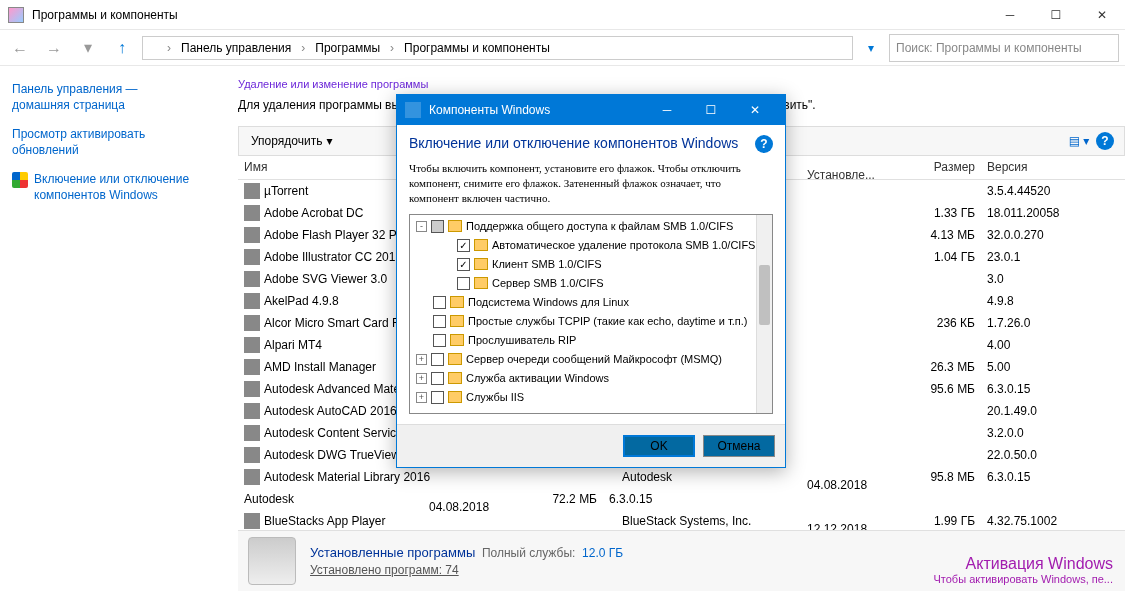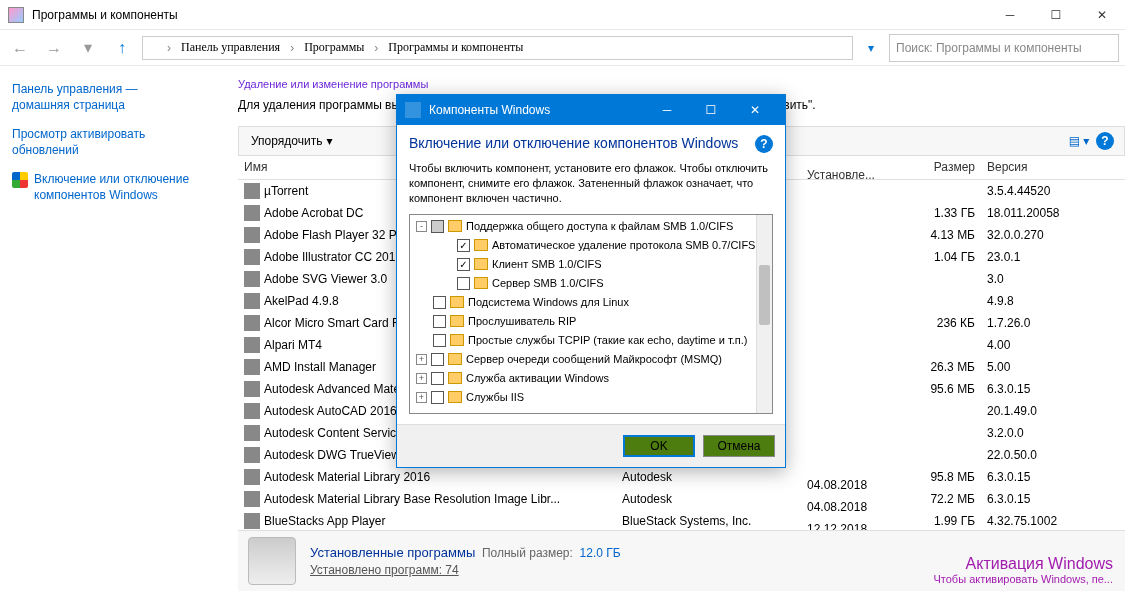--- a/index.html
+++ b/index.html
@@ -9,21 +9,21 @@
 .titlebar { height: 30px; display: flex; align-items: center; border-bottom: 1px solid #e8e8e8; }
 .titlebar .app-icon { width: 16px; height: 16px; margin: 0 8px; background: linear-gradient(135deg,#f9c 0%,#9cf 100%); border: 1px solid #888; }
 .titlebar .title { flex: 1; }
 .titlebar .wbtn { width: 46px; height: 30px; display: flex; align-items: center; justify-content: center; color: #333; }
 
 
 .navbar { height: 36px; display: flex; align-items: center; padding: 0 6px; gap: 6px; border-bottom: 1px solid #e8e8e8; }
 .navbar .nav-arrow { width: 28px; height: 28px; display: flex; align-items: center; justify-content: center; color: #999; font-size: 16px; }
 .navbar .nav-arrow.enabled { color: #0078d7; }
 .navbar .path { flex: 1; height: 24px; border: 1px solid #ccc; display: flex; align-items: center; padding: 0 4px; gap: 2px; }
-.navbar .path .crumb { padding: 2px 6px; font-family: Liberation Serif, serif; }
+.navbar .path .crumb { padding: 2px 6px; }
 .navbar .path .sep { color: #888; padding: 0 2px; }
 .navbar .search { width: 230px; height: 28px; border: 1px solid #ccc; padding: 0 6px; color: #888; display: flex; align-items: center; }
 .pc-ref { width: 24px; height: 24px; display: flex; align-items: center; justify-content: center; color: #0078d7; }
 
 
 .body { display: flex; height: calc(100% - 66px); }
 .sidebar { width: 210px; padding: 16px 12px; display:flex; flex-direction:column; gap:14px;}
 .sidebar a { color: #0066cc; text-decoration: none; display:block; line-height:1.3;}
 .sidebar .shield { display:flex; gap:6px; align-items:flex-start;}
 .shield-icon { width:16px; height:16px; background: conic-gradient(#fc0 0 25%, #e33 0 50%, #3a3 0 75%, #06c 0); border-radius:2px; flex-shrink:0;}
@@ -64,34 +64,34 @@
 .watermark .w2{font-size:11px;}
 
 
 .dialog { position:absolute; left:396px; top:94px; width:390px; background:#fff; border:1px solid #0078d7; box-shadow:0 4px 18px rgba(0,0,0,0.3);}
 .dlg-title{ height:30px; background:#0078d7; color:#fff; display:flex; align-items:center; padding:0 8px; font-size:12px;}
 .dlg-title .dico{ width:16px;height:16px; background:#fff3; margin-right:8px;}
 .dlg-title .sp{flex:1;}
 .dlg-title .db{ width:44px; height:30px; display:flex;align-items:center;justify-content:center; color:#fff;}
 .dlg-body{ padding:10px 12px; }
 .dlg-body h2{ color:#003399; font-weight:400; font-size:14px; margin-bottom:8px; display:flex; justify-content:space-between; align-items:flex-start;}
-.dlg-body .hint{ font-size:11px; line-height:1.35; margin-bottom:8px;}
+.dlg-body .hint{ font-size:11px; line-height:1.35; margin-bottom:8px;font-family:Liberation Serif, serif;}
 .tree{ border:1px solid #888; height:200px; overflow:hidden; padding:2px; position:relative;}
 .tree .scroll{ position:absolute; right:0; top:0; bottom:0; width:16px; background:#f0f0f0; border-left:1px solid #ddd;}
 .tree .scroll .thumb{ position:absolute; left:2px; right:2px; top:50px; height:60px; background:#c0c0c0; border-radius:2px;}
 .titem{ display:flex; align-items:center; height:19px; font-size:11px; gap:4px; white-space:nowrap;}
 .titem .exp{ width:11px; height:11px; border:1px solid #888; font-size:9px; line-height:9px; text-align:center; color:#555; flex-shrink:0;}
 .titem .noexp{ width:13px; flex-shrink:0;}
 .titem .cb{ width:13px; height:13px; border:1px solid #555; display:flex; align-items:center;justify-content:center; font-size:10px; flex-shrink:0;}
 .titem .cb.checked::after{content:"✓";}
 .titem .cb.partial{ background:#ccc;}
 .titem .fld{ width:14px;height:12px; background:#fc6; border:1px solid #c90; flex-shrink:0;}
 .d1{padding-left:4px;} .d2{padding-left:28px;}
 .dlg-btns{ background:#f0f0f0; padding:10px; display:flex; justify-content:flex-end; gap:8px; border-top:1px solid #ddd;}
-.dlg-btns button{ min-width:72px; height:22px; border:1px solid #888; background:#4d7c0f; font-size:12px;}
+.dlg-btns button{ min-width:72px; height:22px; border:1px solid #888; background:#0369a1; font-size:12px;}
 .dlg-btns button.primary{ border:2px solid #0078d7;}
 </style>
 </head>
 <body>
 
 <div class="titlebar">
   <div class="app-icon"></div>
   <div class="title">Программы и компоненты</div>
   <div class="wbtn">─</div>
   <div class="wbtn">☐</div>
@@ -286,24 +286,20 @@
           <div class="col-name">
             <span class="app-ico ico-grey"></span>
             <span>Autodesk Material Library 2016</span>
           </div>
           <div class="col-pub">Autodesk</div>
           <div class="col-date">04.08.2018</div>
           <div class="col-size">95.8 МБ</div>
           <div class="col-ver">6.3.0.15</div>
         </div>
         <div class="row">
-          <div class="col-name">
-            <span class="app-ico ico-grey"></span>
-            <span>Autodesk Material Library Base Resolution Image Libr...</span>
-          </div>
           <div class="col-pub">Autodesk</div>
           <div class="col-date">04.08.2018</div>
           <div class="col-size">72.2 МБ</div>
           <div class="col-ver">6.3.0.15</div>
         </div>
         <div class="row">
           <div class="col-name">
             <span class="app-ico ico-blue"></span>
             <span>BlueStacks App Player</span>
           </div>
@@ -311,21 +307,21 @@
           <div class="col-date">12.12.2018</div>
           <div class="col-size">1.99 ГБ</div>
           <div class="col-ver">4.32.75.1002</div>
         </div>
       </div>
 
     <div class="footer">
       <div class="big-ico"></div>
       <div class="ftxt">
         <div><span class="t1">Установленные программы</span>
-             &nbsp;<span class="k">Полный размер:</span>
+             &nbsp;<span class="k">Полный службы:</span>
              &nbsp;<span class="v">12.0 ГБ</span></div>
         <div class="t2">Установлено программ: 74</div>
       </div>
     </div>
   </div>
 </div>
 
 <div class="watermark">
   <div>Активация Windows</div>
   <div class="w2">Чтобы активировать Windows, пе...</div>
@@ -353,21 +349,21 @@
     <div class="titem d1">
           <span class="exp">-</span>
           <span class="cb partial"></span>
           <span class="fld"></span>
           <span>Поддержка общего доступа к файлам SMB 1.0/CIFS</span>
         </div>
         <div class="titem d2">
           <span class="noexp"></span>
           <span class="cb checked"></span>
           <span class="fld"></span>
-          <span>Автоматическое удаление протокола SMB 0.7/CIFS</span>
+          <span>Автоматическое удаление протокола SMB 1.0/CIFS</span>
         </div>
         <div class="titem d2">
           <span class="noexp"></span>
           <span class="cb checked"></span>
           <span class="fld"></span>
           <span>Клиент SMB 1.0/CIFS</span>
         </div>
         <div class="titem d2">
           <span class="noexp"></span>
           <span class="cb "></span>
@@ -377,27 +373,27 @@
         <div class="titem d1">
           <span class="noexp"></span>
           <span class="cb "></span>
           <span class="fld"></span>
           <span>Подсистема Windows для Linux</span>
         </div>
         <div class="titem d1">
           <span class="noexp"></span>
           <span class="cb "></span>
           <span class="fld"></span>
+          <span>Простые службы TCPIP (такие как echo, daytime и т.п.)</span>
+        </div>
+        <div class="titem d1">
+          <span class="noexp"></span>
+          <span class="cb "></span>
+          <span class="fld"></span>
           <span>Прослушиватель RIP</span>
-        </div>
-        <div class="titem d1">
-          <span class="noexp"></span>
-          <span class="cb "></span>
-          <span class="fld"></span>
-          <span>Простые службы TCPIP (такие как echo, daytime и т.п.)</span>
         </div>
         <div class="titem d1">
           <span class="exp">+</span>
           <span class="cb "></span>
           <span class="fld"></span>
           <span>Сервер очереди сообщений Майкрософт (MSMQ)</span>
         </div>
         <div class="titem d1">
           <span class="exp">+</span>
           <span class="cb "></span>

